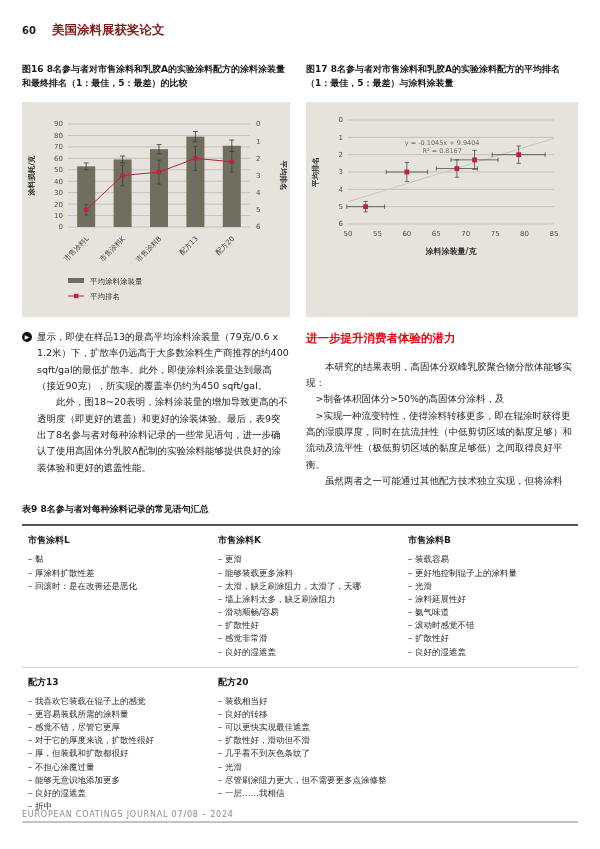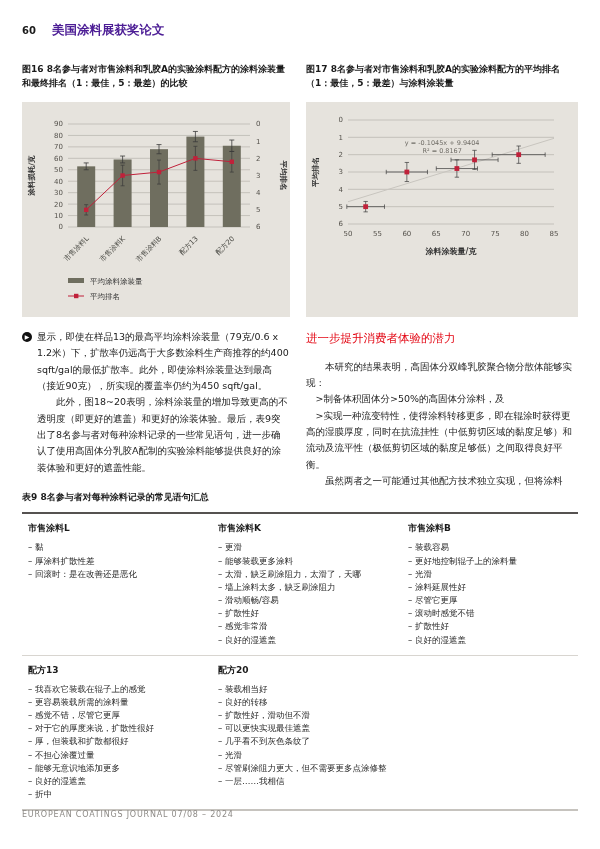--- a/index.html
+++ b/index.html
@@ -14,42 +14,42 @@
   .figcap { font-size:9px; font-weight:bold; color:#1a1a1a; line-height:1.5; margin-top:24px; }
   .chartrow { margin-top:12px; }
   .chart-panel { height:215px; }
   .chart-panel svg { display:block; width:100%; height:100%; }
   .bodyrow { margin-top:12px; }
   .bodytxt { font-size:9.5px; color:#222; line-height:1.72; }
   .leftcol { position:relative; padding-left:15px; }
   .bullet { position:absolute; left:0; top:3px; width:10px; height:10px; border-radius:50%;
             background:#111; color:#fff; font-size:6px; line-height:10px; text-align:center; }
   .indent { text-indent:2em; }
-  .subhead { font-size:11.5px; font-weight:normal; margin-bottom:10px; }
-  .tablesec { margin-top:2px; }
+  .subhead { font-size:11.5px; font-weight:bold; margin-bottom:10px; }
+  .tablesec { margin-top:14px; }
   .tabletitle { font-size:9px; font-weight:bold; color:#1a1a1a; }
   .tgrid { display:grid; grid-template-columns:1fr 1fr 1fr; column-gap:14px; }
   .trule-top { border-top:2px solid #555250; margin-top:8px; }
   .trule-mid { border-top:1px solid #d8d5d0; }
   .trule-bot { border-top:2px solid #c6c3be; }
   .thead { font-size:9px; font-weight:bold; color:#1a1a1a; padding:8px 0 6px 6px; }
   ul.titems { list-style:none; padding:0 0 8px 6px; }
   ul.titems li { font-size:8.5px; color:#2a2a2a; line-height:1.55; }
   ul.titems li::before { content:"– "; }
   .footer { position:absolute; left:22px; bottom:30px; font-size:8px; letter-spacing:0.8px;
             color:#8d8a86; }
 </style>
 </head>
 <body>
 
 <div class="page">
 
   <div class="hdr">
     <span class="pgnum">60</span>
-    <span class="jtitle" style="color: #4c1d95;">美国涂料展获奖论文</span>
+    <span class="jtitle" style="color: #7f1d1d;">美国涂料展获奖论文</span>
   </div>
 
   <div class="cols">
     <div class="figcap">图16 8名参与者对市售涂料和乳胶A的实验涂料配方的涂料涂装量和最终排名（1：最佳，5：最差）的比较</div>
     <div class="figcap">图17 8名参与者对市售涂料和乳胶A的实验涂料配方的平均排名（1：最佳，5：最差）与涂料涂装量</div>
   </div>
 
   <div class="cols chartrow">
     <div class="chart-panel" style="background: rgb(230, 227, 221);">
       <svg viewBox="0 0 268 215">
@@ -259,21 +259,21 @@
             <li>良好的湿遮盖</li>
           </ul>
       </div>
       <div>
         <div class="thead">市售涂料B</div>
         <ul class="titems">
             <li>装载容易</li>
             <li>更好地控制辊子上的涂料量</li>
             <li>光滑</li>
             <li>涂料延展性好</li>
-            <li>尽管它更厚</li>
+            <li>氨气味道</li>
             <li>滚动时感觉不错</li>
             <li>扩散性好</li>
             <li>良好的湿遮盖</li>
           </ul>
       </div>
     </div>
     <div class="trule-mid"></div>
     <div class="tgrid">
       <div>
         <div class="thead">配方13</div>
@@ -287,22 +287,22 @@
             <li>能够无意识地添加更多</li>
             <li>良好的湿遮盖</li>
             <li>折中</li>
           </ul>
       </div>
       <div>
         <div class="thead">配方20</div>
         <ul class="titems">
             <li>装载相当好</li>
             <li>良好的转移</li>
+            <li>可以更快实现最佳遮盖</li>
             <li>扩散性好，滑动但不滑</li>
-            <li>可以更快实现最佳遮盖</li>
             <li>几乎看不到灰色条纹了</li>
             <li>光滑</li>
             <li>尽管刷涂阻力更大，但不需要更多点涂修整</li>
             <li>一层……我相信</li>
           </ul>
       </div>
       <div></div>
     </div>
     <div class="trule-bot"></div>
   </div>

